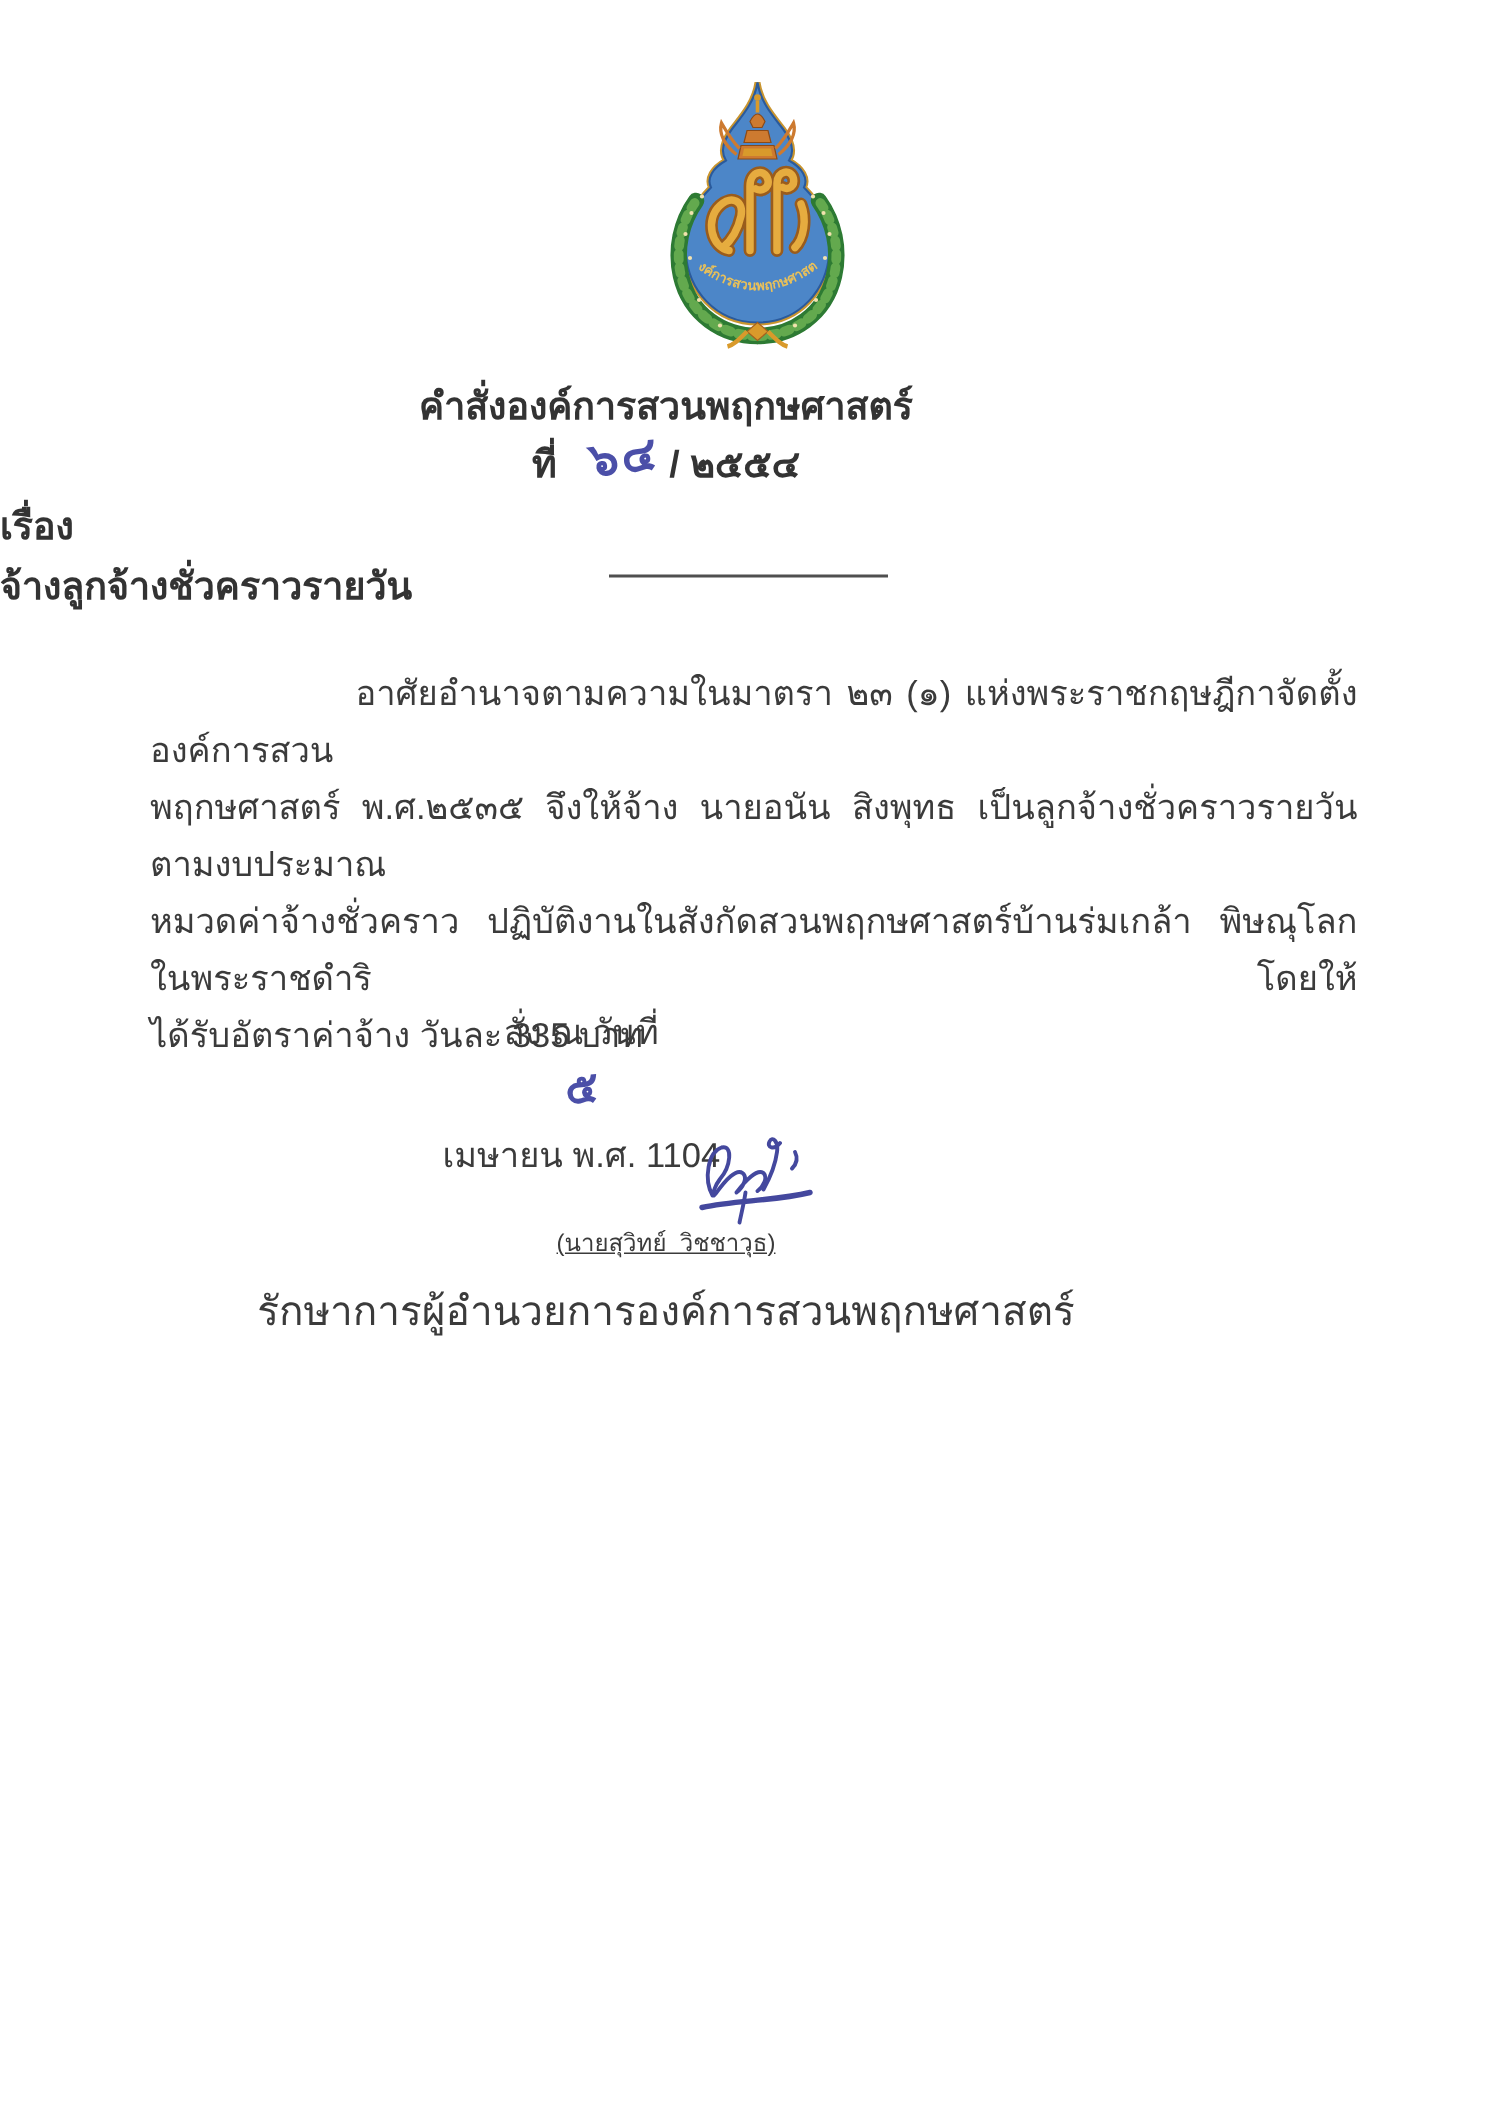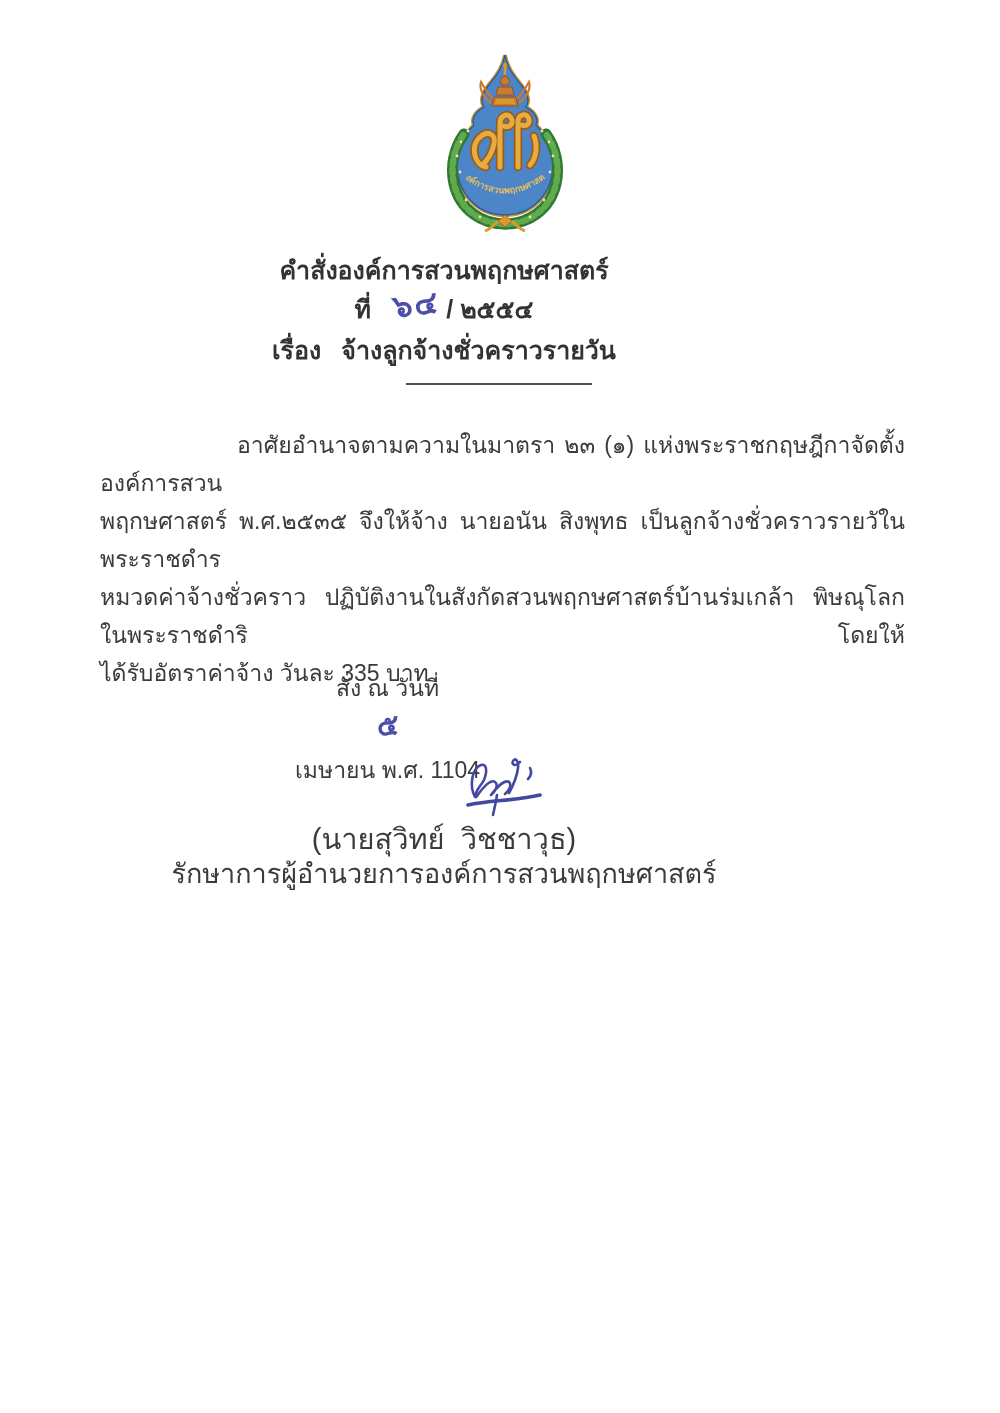--- a/index.html
+++ b/index.html
@@ -19,25 +19,25 @@
   .handwrite{
     font-size:31px;color:#4b4fa8;font-weight:bold;
     transform:rotate(-7deg) translateY(-5px);display:inline-block;
     letter-spacing:2px;
   }
   .handwrite-day{
     font-size:29px;color:#4b4fa8;font-weight:bold;
     transform:rotate(-4deg) translateY(-4px);display:inline-block;
   }
   .divider{height:2px;background:#4f4f4f;}
-  .para{left:100px;width:805px;}
+  .para{left:100px;width:805px;margin-top:17px;}
   .p-line{font-size:23px;line-height:38px;white-space:nowrap;}
   .p-line.j{white-space:normal;text-align:justify;text-align-last:justify;}
   .p-line.first{text-indent:137px;}
-  .sig-name{white-space:pre;font-size:29px;}
+  .sig-name{white-space:pre;font-size:16px;text-decoration:underline;}
   .sig-role{font-size:27px;}
 </style>
 </head>
 <body>
 
 <div class="page">
 
   <div class="abs" style="left:430px;top:52px;width:150px;height:185px;">
     <svg width="150" height="185" viewBox="0 0 150 185">
 
@@ -115,31 +115,31 @@
   </div>
 
   <div class="abs center-row t-head" style="top:288px;height:42px;align-items:center;">
     <span>ที่</span>
     <span style="width:22px;"></span>
     <span class="handwrite">๖๔</span>
     <span style="width:6px;"></span>
     <span>/ ๒๕๕๔</span>
   </div>
 
-  <div class="abs center-row t-head" style="top:330px;">
+  <div class="abs center-row t-head" style="top:330px;flex-direction:column;">
     <span>เรื่อง</span>
     <span style="width:20px;"></span>
     <span>จ้างลูกจ้างชั่วคราวรายวัน</span>
   </div>
 
   <div class="abs divider" style="top:383px;left:406px;width:186px;"></div>
 
   <div class="abs para" style="top:426px;">
     <div class="p-line j first">อาศัยอำนาจตามความในมาตรา ๒๓ (๑) แห่งพระราชกฤษฎีกาจัดตั้งองค์การสวน</div>
-    <div class="p-line j">พฤกษศาสตร์ พ.ศ.๒๕๓๕ จึงให้จ้าง นายอนัน สิงพุทธ เป็นลูกจ้างชั่วคราวรายวัในพระราชดำร</div>
+    <div class="p-line j">พฤกษศาสตร์ พ.ศ.๒๕๓๕ จึงให้จ้าง นายอนัน สิงพุทธ เป็นลูกจ้างชั่วคราวรายวันตามงบประมาณ</div>
     <div class="p-line j">หมวดค่าจ้างชั่วคราว ปฏิบัติงานในสังกัดสวนพฤกษศาสตร์บ้านร่มเกล้า พิษณุโลก ในพระราชดำริ โดยให้</div>
     <div class="p-line">ได้รับอัตราค่าจ้าง วันละ 335 บาท</div>
   </div>
 
 
   <div class="abs t-body" style="top:670px;left:295px;display:flex;align-items:center;height:38px;">
     <span>สั่ง ณ วันที่</span>
     <span style="width:16px;"></span>
     <span class="handwrite-day">๕</span>
     <span style="width:16px;"></span>

